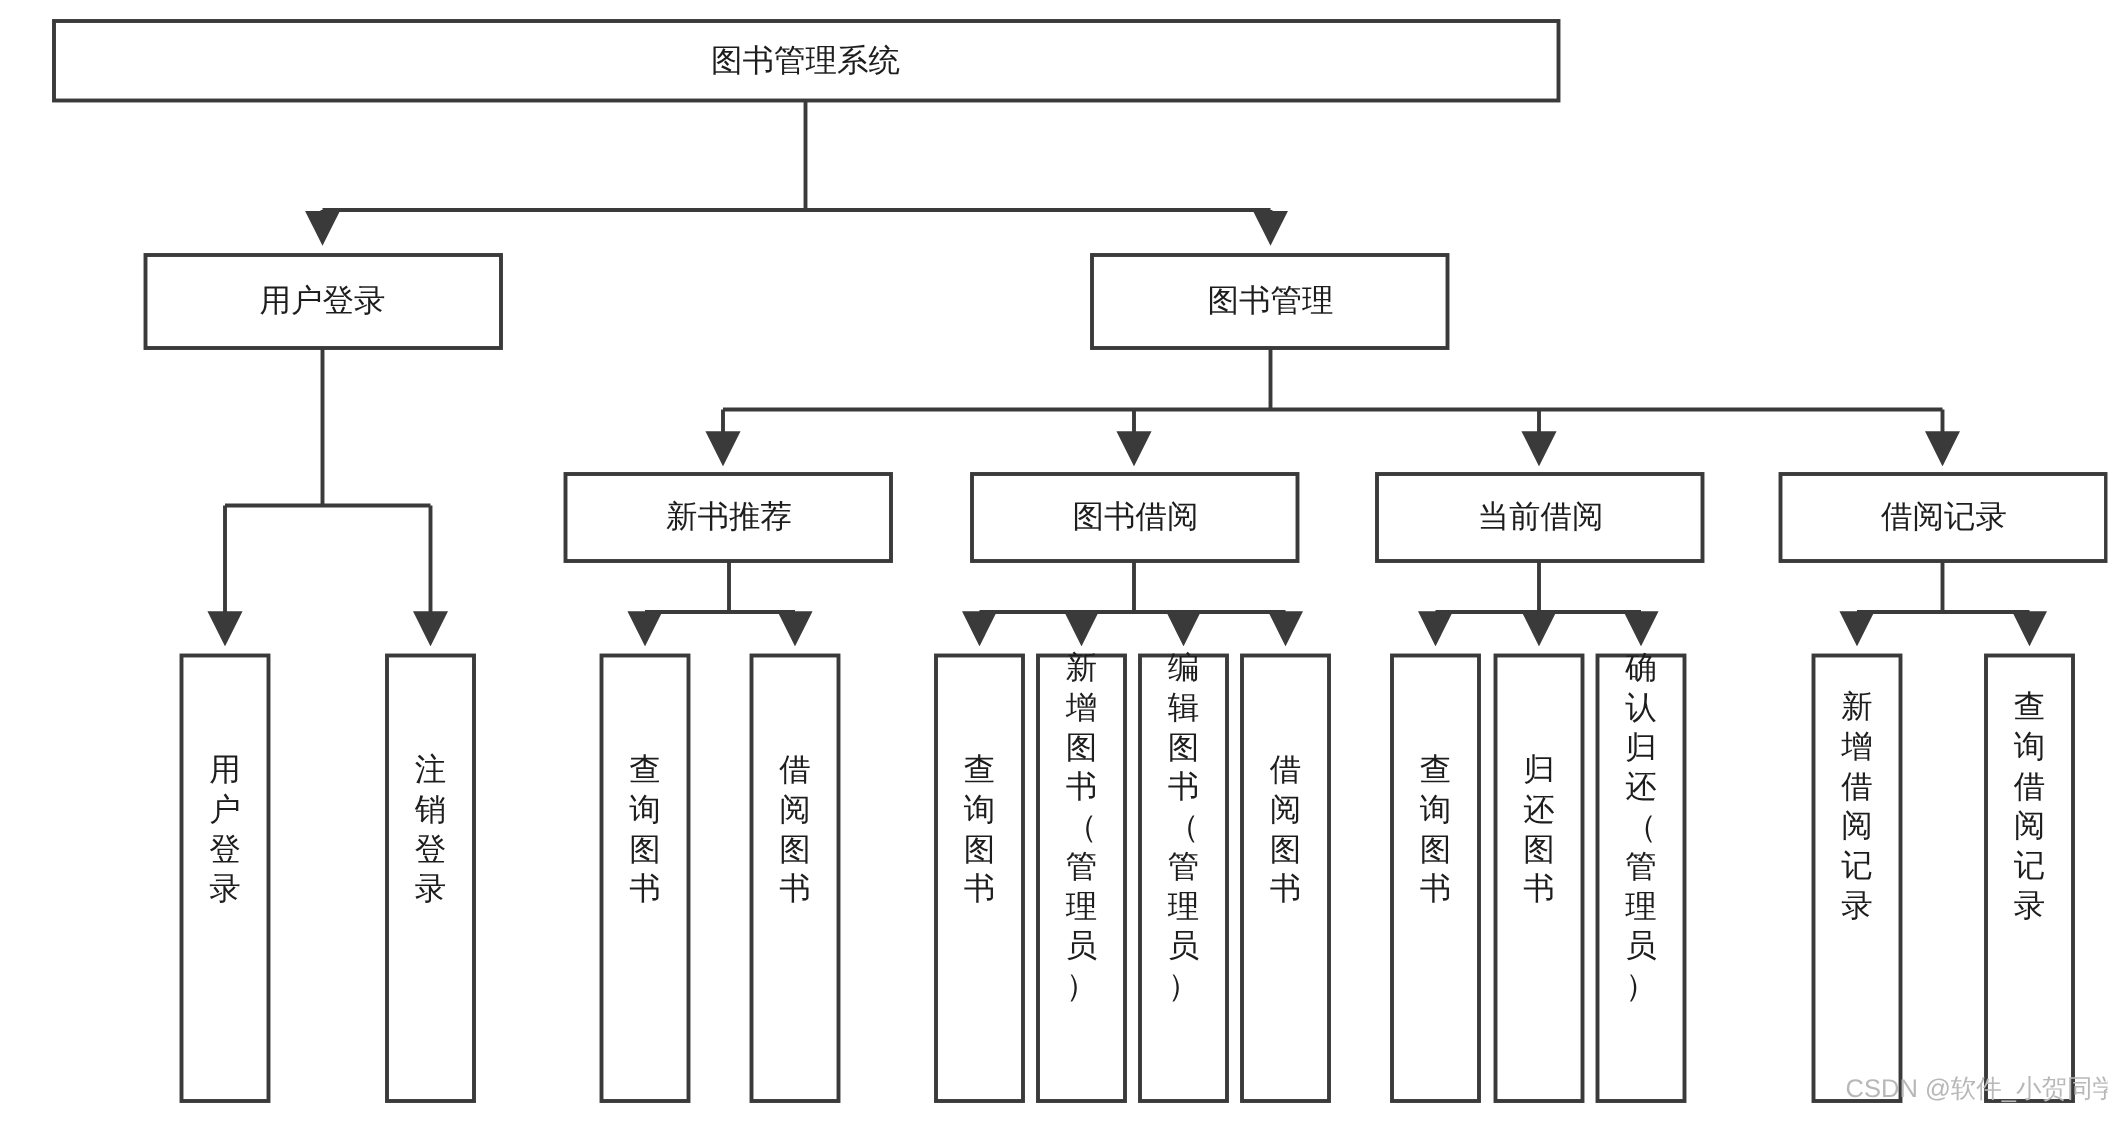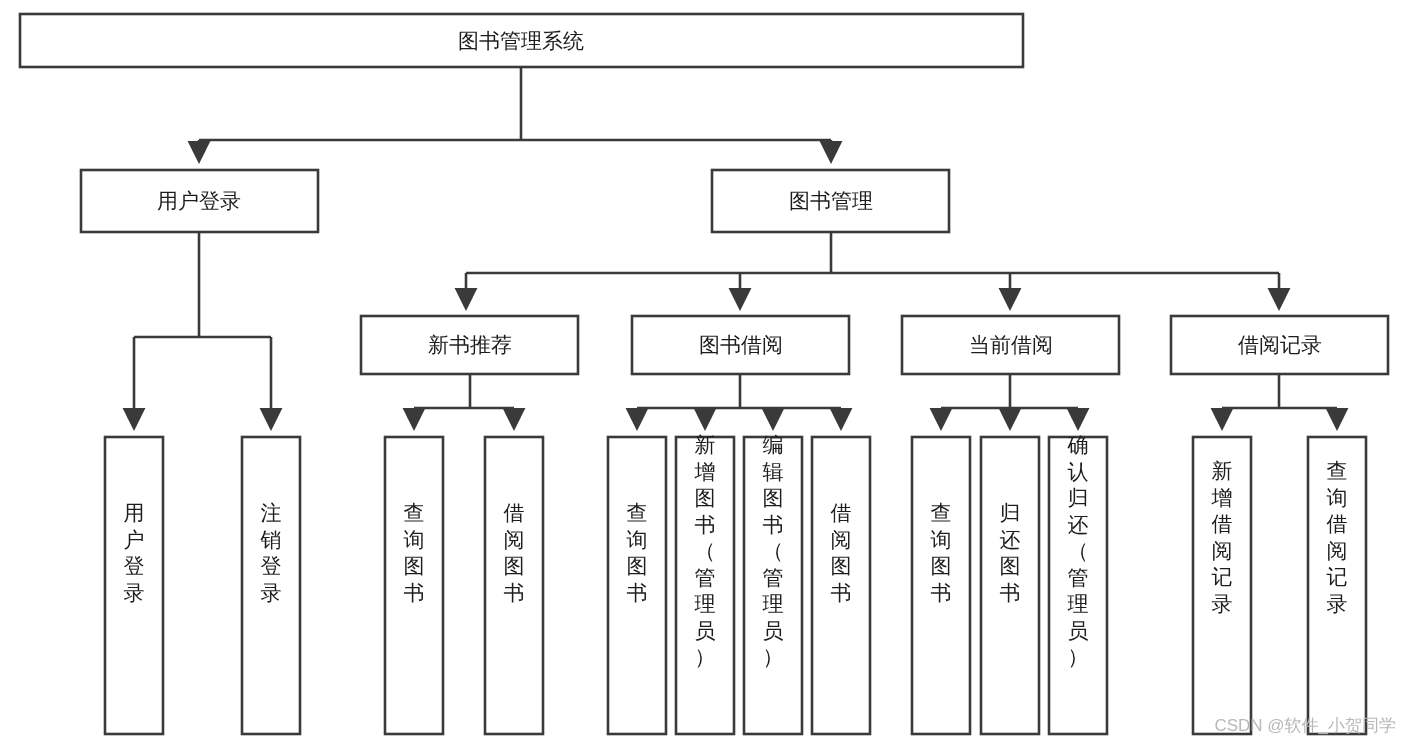--- a/index.html
+++ b/index.html
@@ -11,20 +11,21 @@
     width: 1405px;
     height: 747px;
     font-family: "Liberation Sans", "DejaVu Sans", sans-serif;
     overflow: hidden;
   }
   #diagram-root {
     position: relative;
     width: 1326px;
     height: 747px;
     background: #ffffff;
+    margin-left: 16px;
   }
   svg.diagram-canvas {
     position: absolute;
     left: 0;
     top: 0;
     width: 1405px;
     height: 747px;
     display: block;
   }
   .node-box {

